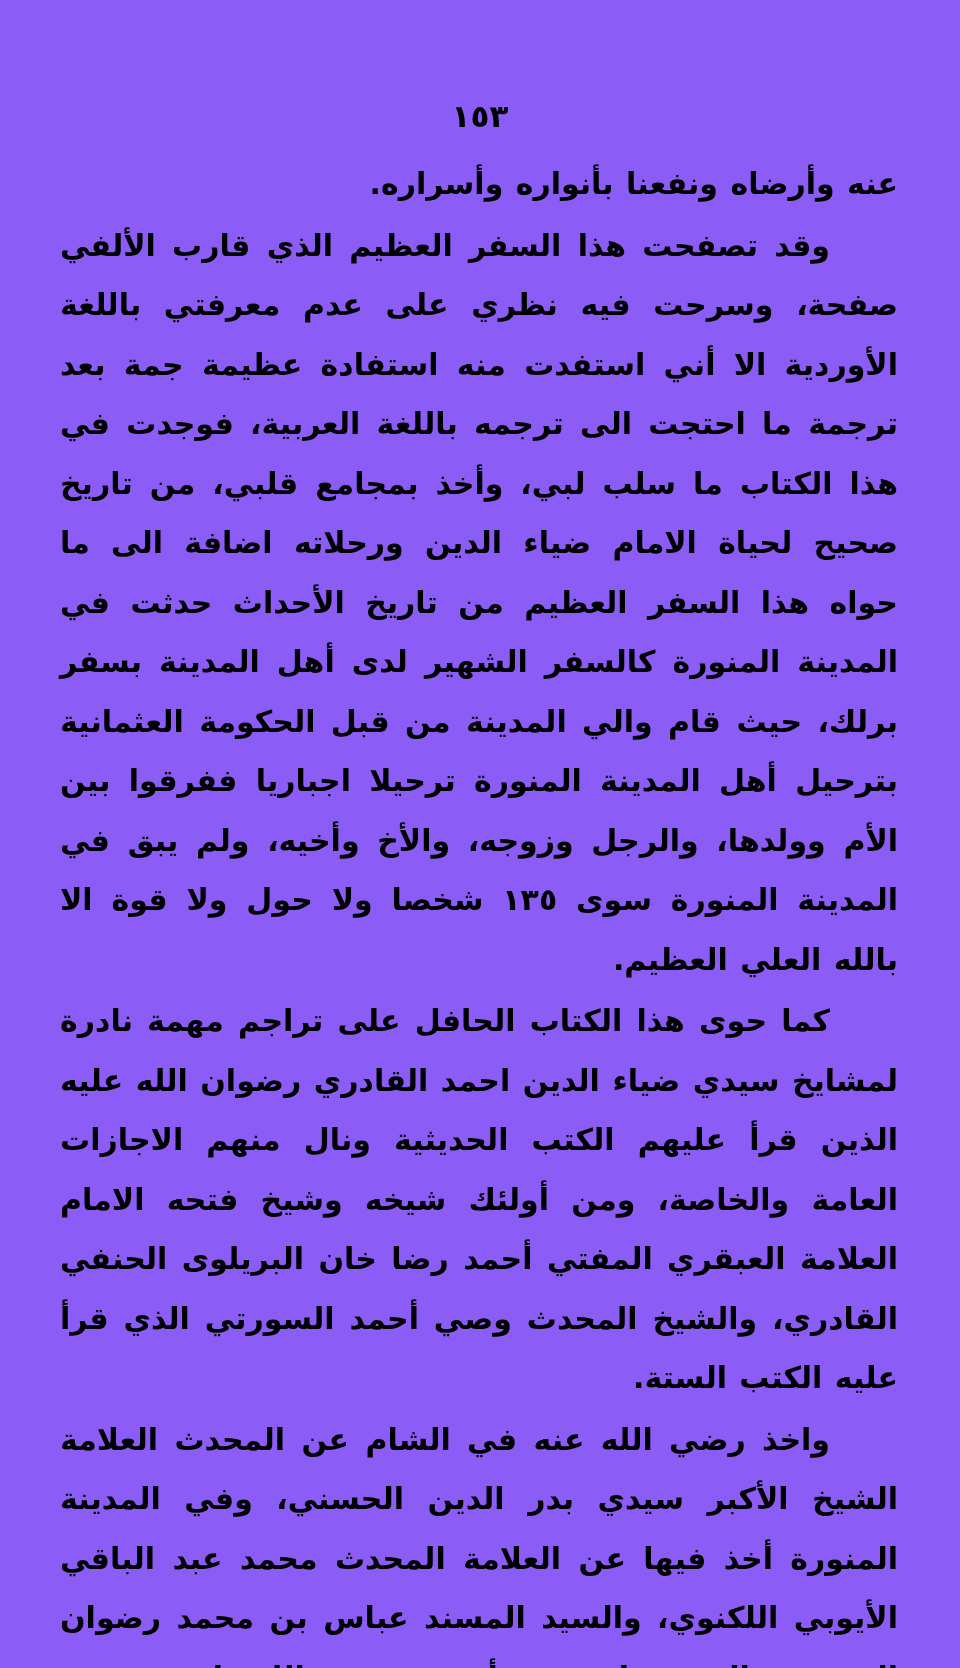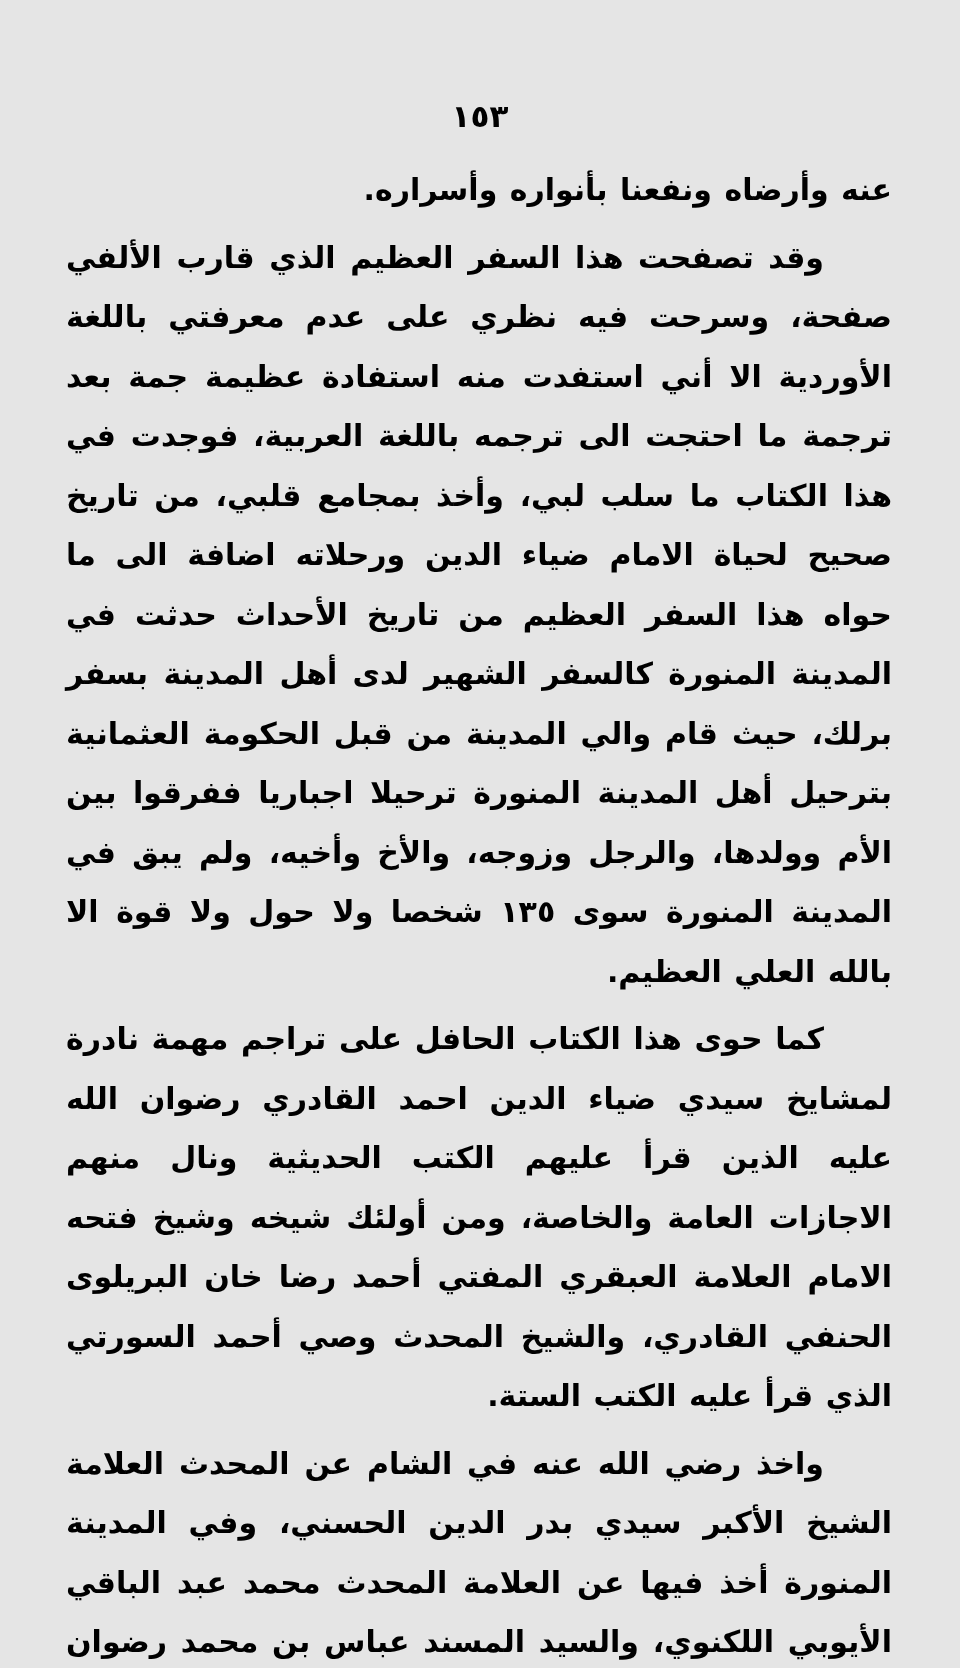--- a/index.html
+++ b/index.html
@@ -4,21 +4,21 @@
 <style>
   html, body {
     margin: 0;
     padding: 0;
     background: #ffffff;
   }
   .page {
     position: relative;
     width: 960px;
     height: 1668px;
-    background: #e5e5e5;
+    background: #8b5cf6;
     overflow: hidden;
     font-family: "DejaVu Sans", sans-serif;
     font-weight: bold;
     color: #000000;
     direction: rtl;
   }
   .page-number {
     position: absolute;
     top: 98px;
     left: 0;
@@ -32,21 +32,21 @@
     top: 152px;
     right: 60px;
     width: 842px;
     font-size: 30px;
     line-height: 59.5px;
     text-align: justify;
     text-justify: inter-word;
     word-spacing: 2px;
   }
   .text-block p {
-    margin: 8px;
+    margin: 2px;
     padding: 0;
   }
   .text-block p.indent {
     text-indent: 68px;
   }
 </style>
 </head>
 <body>
 
 <div class="page">

